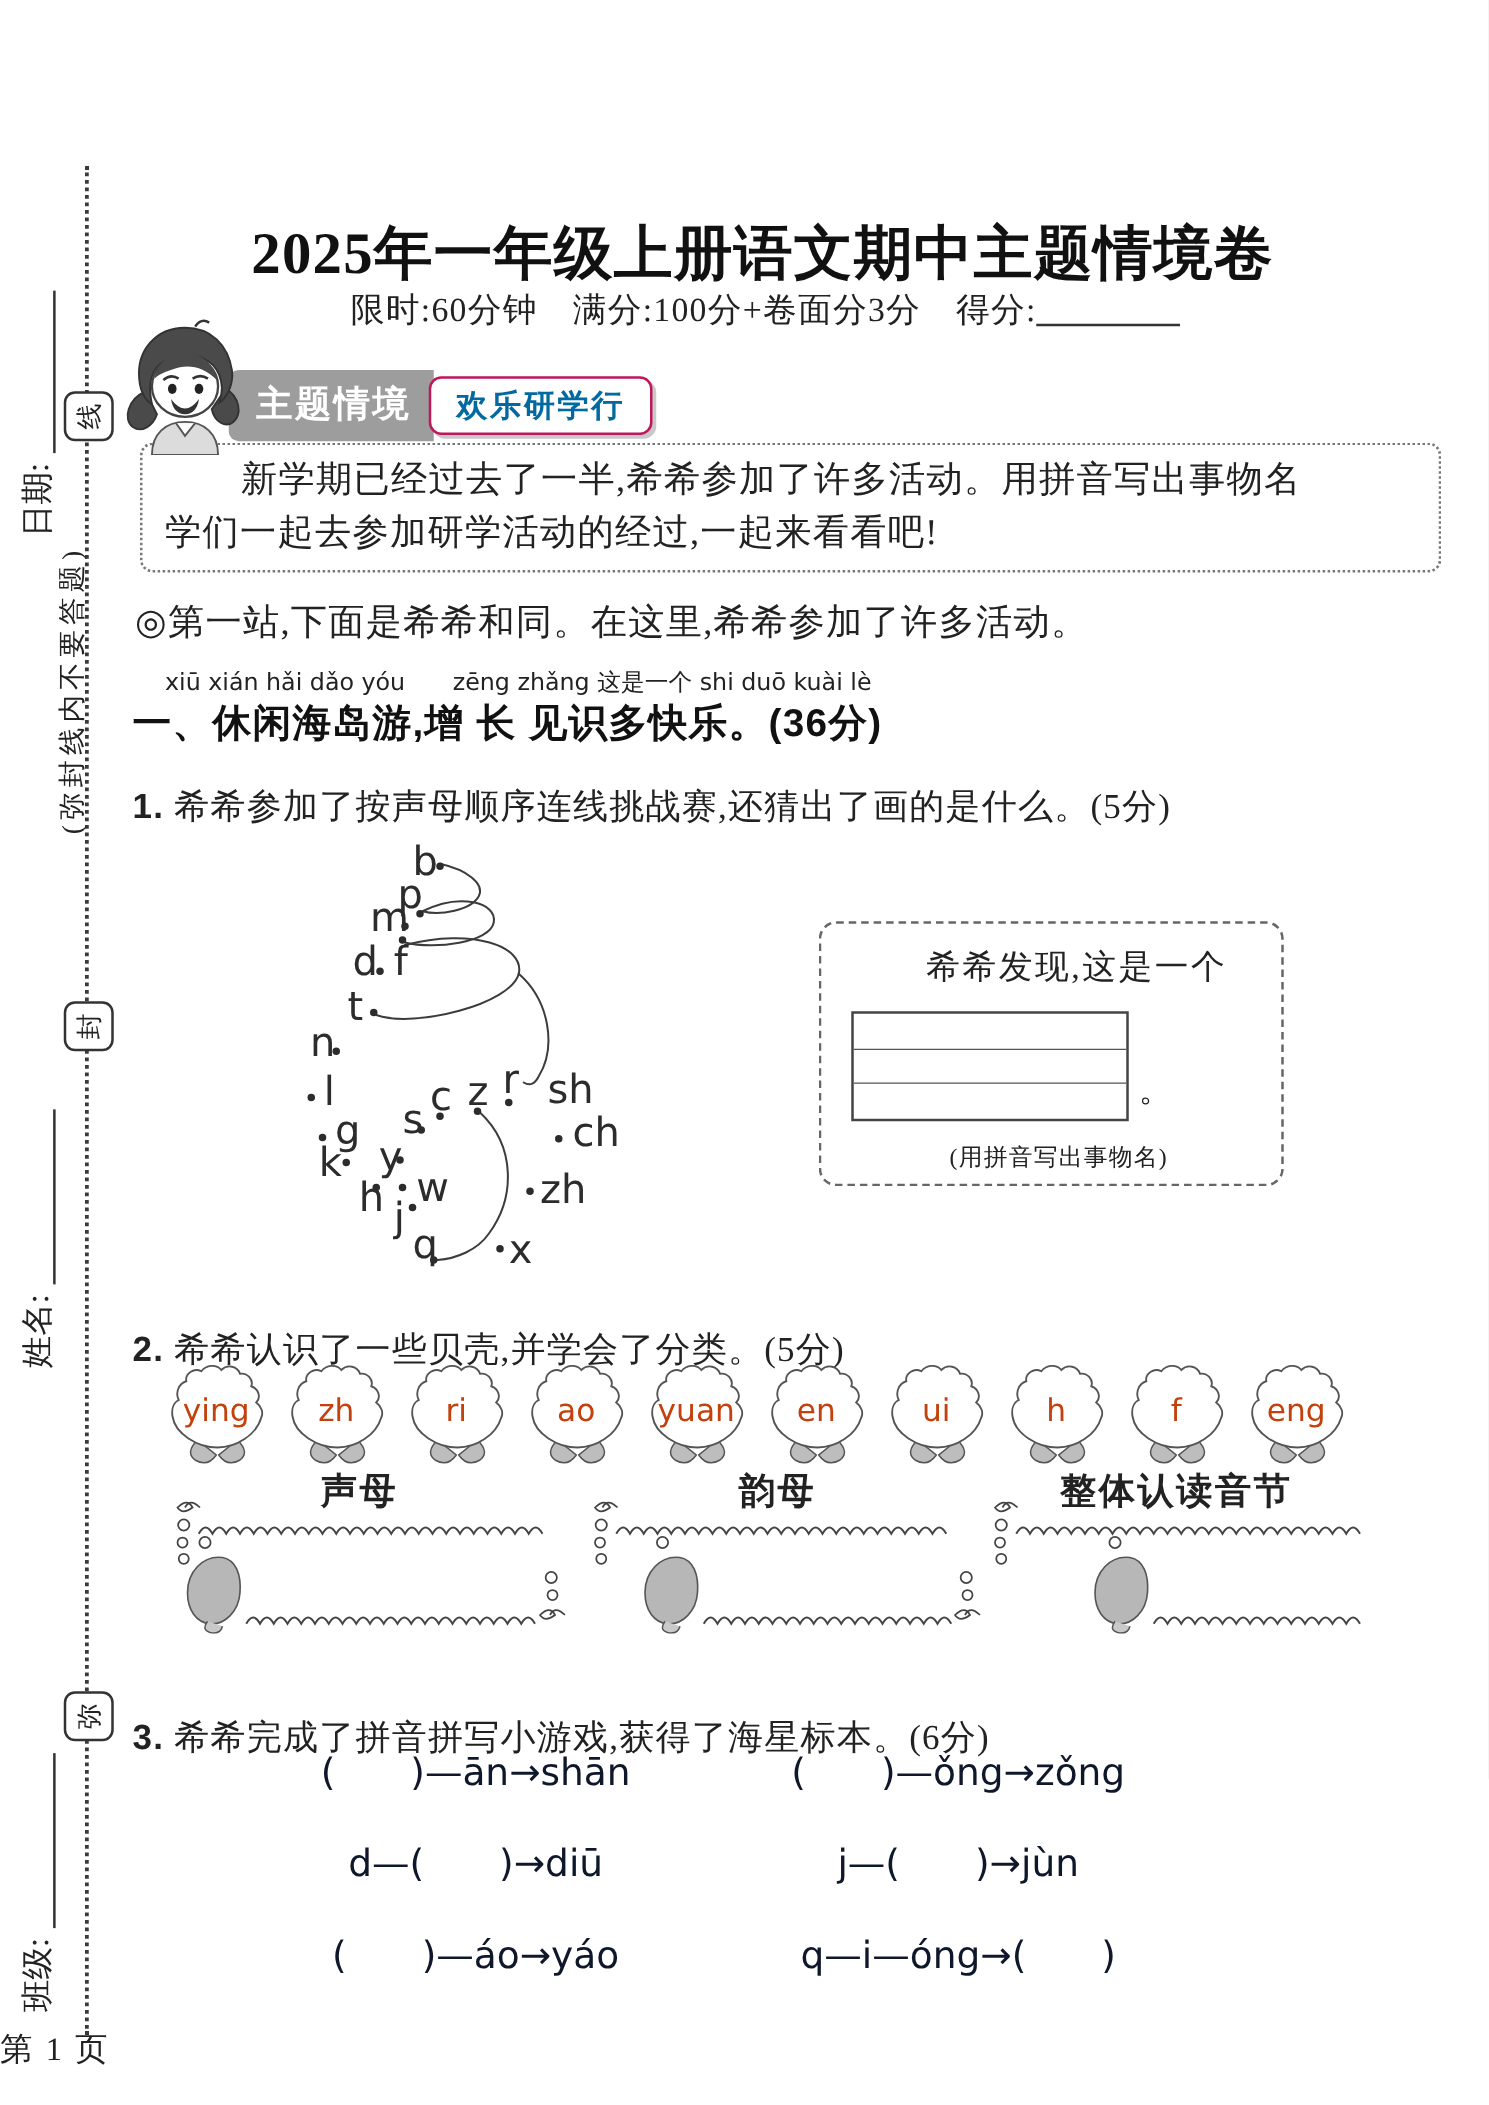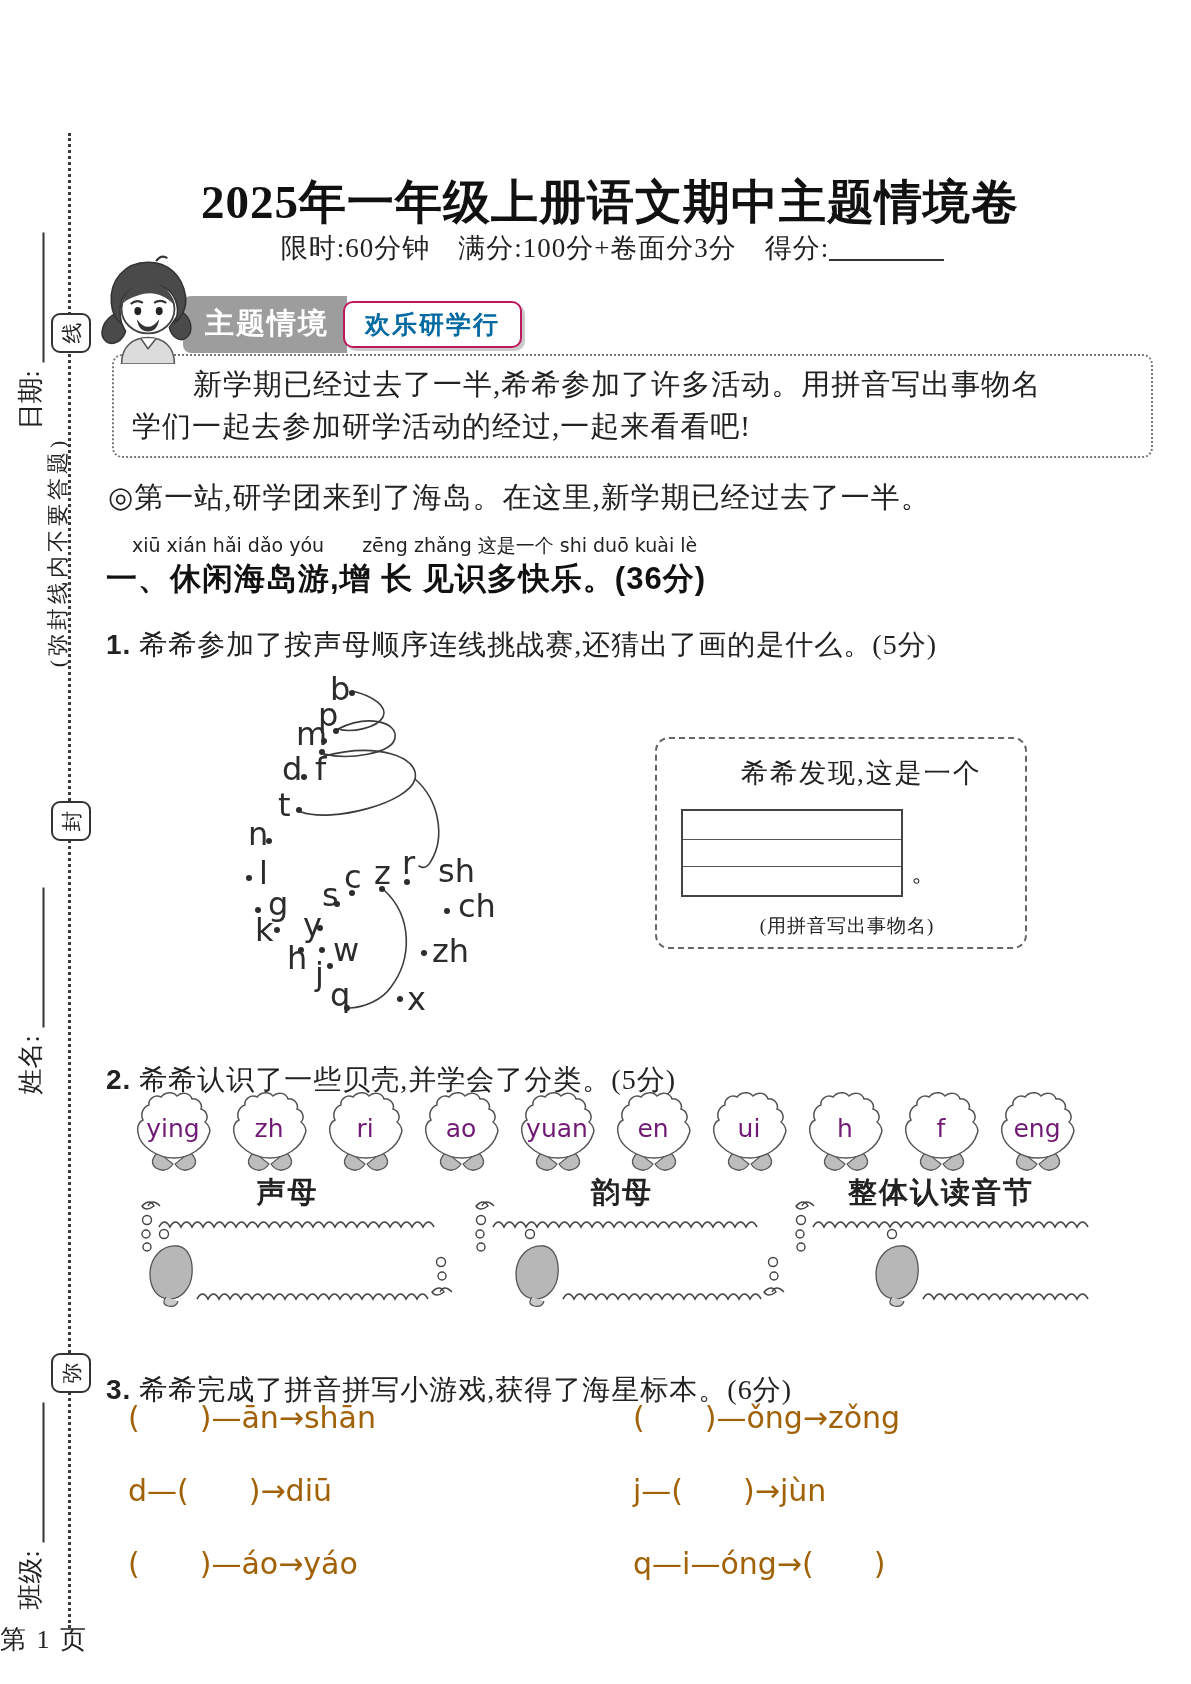--- a/index.html
+++ b/index.html
@@ -44,27 +44,27 @@
   .ansbox .prompt{position:absolute;left:84px;top:16px;font-size:27px;letter-spacing:2px;}
   .pgrid{position:absolute;left:24px;top:70px;width:218px;height:84px;border:2px solid #444;background:#fff;}
   .pgrid .il{position:absolute;left:0;right:0;border-top:1.5px solid #555;}
   .ansbox .period{position:absolute;left:254px;top:116px;font-size:26px;}
   .ansbox .note{position:absolute;left:0;right:0;bottom:8px;text-align:center;font-size:19px;letter-spacing:1px;margin-left:12px;}
   
   #shell-row{position:absolute;left:128px;top:1092px;display:flex;gap:4px;}
   .shell{position:relative;width:92px;height:82px;}
   .shell svg{position:absolute;left:0;top:0;}
   .shell-label{position:absolute;left:0;top:22px;width:90px;text-align:center;
-               font-family:"DejaVu Sans",sans-serif;font-size:25px;color:#701a75;}
+               font-family:"DejaVu Sans",sans-serif;font-size:25px;color:#c2410c;}
   .cat-label{position:absolute;font-size:29px;font-weight:700;letter-spacing:2px;text-align:center;}
   .wave path{fill:none;stroke:#444;stroke-width:1.6;}
   .deco{position:absolute;}
   
   #q3-grid{position:absolute;left:128px;top:1398px;display:grid;grid-template-columns:505px auto;
-           row-gap:32px;font-family:"DejaVu Sans",sans-serif;font-size:30px;color:#a16207;}
+           row-gap:32px;font-family:"DejaVu Sans",sans-serif;font-size:30px;color:#0f172a;text-align:center;}
   .footer{position:absolute;left:0;right:0;top:1622px;text-align:left;font-size:26px;letter-spacing:2px;}
 </style>
 </head>
 <body>
 
 <div class="page">
 
   <div class="cutline"></div>
 
   <div class="rot" style="left:-95px;top:287px;width:250px;justify-content:flex-start;">
@@ -117,21 +117,21 @@
   <div class="badges">
     <div class="badge-gray">主题情境</div>
     <div class="badge-white">欢乐研学行</div>
   </div>
 
   <div class="introbox">
     <div class="ln1">新学期已经过去了一半,希希参加了许多活动。用拼音写出事物名</div>
     <div class="ln2">学们一起去参加研学活动的经过,一起来看看吧!</div>
   </div>
 
-  <div class="station">◎第一站,研学团来到了海岛。在这里,新学期已经过去了一半。</div>
+  <div class="station">◎第一站,下面是希希和同。在这里,希希参加了许多活动。</div>
 
   <div class="pinyin-line">xiū xián hǎi dǎo yóu　　zēng zhǎng 这是一个 shi duō kuài  lè</div>
   <div class="sec-head">一、休闲海岛游,增 长 见识多快乐。(36分)</div>
 
   <div class="qline" style="left:106px;top:607px;">
     <span class="qnum">1.</span><span>希希参加了按声母顺序连线挑战赛,还猜出了画的是什么。(5分)</span>
   </div>
 
   <svg id="puzzle-svg" width="320" height="390" viewBox="200 640 320 390">
     <path class="pzcurve" d="M352,691 C374,696 388,707 383,717 C377,728 352,733 338,729"></path>

